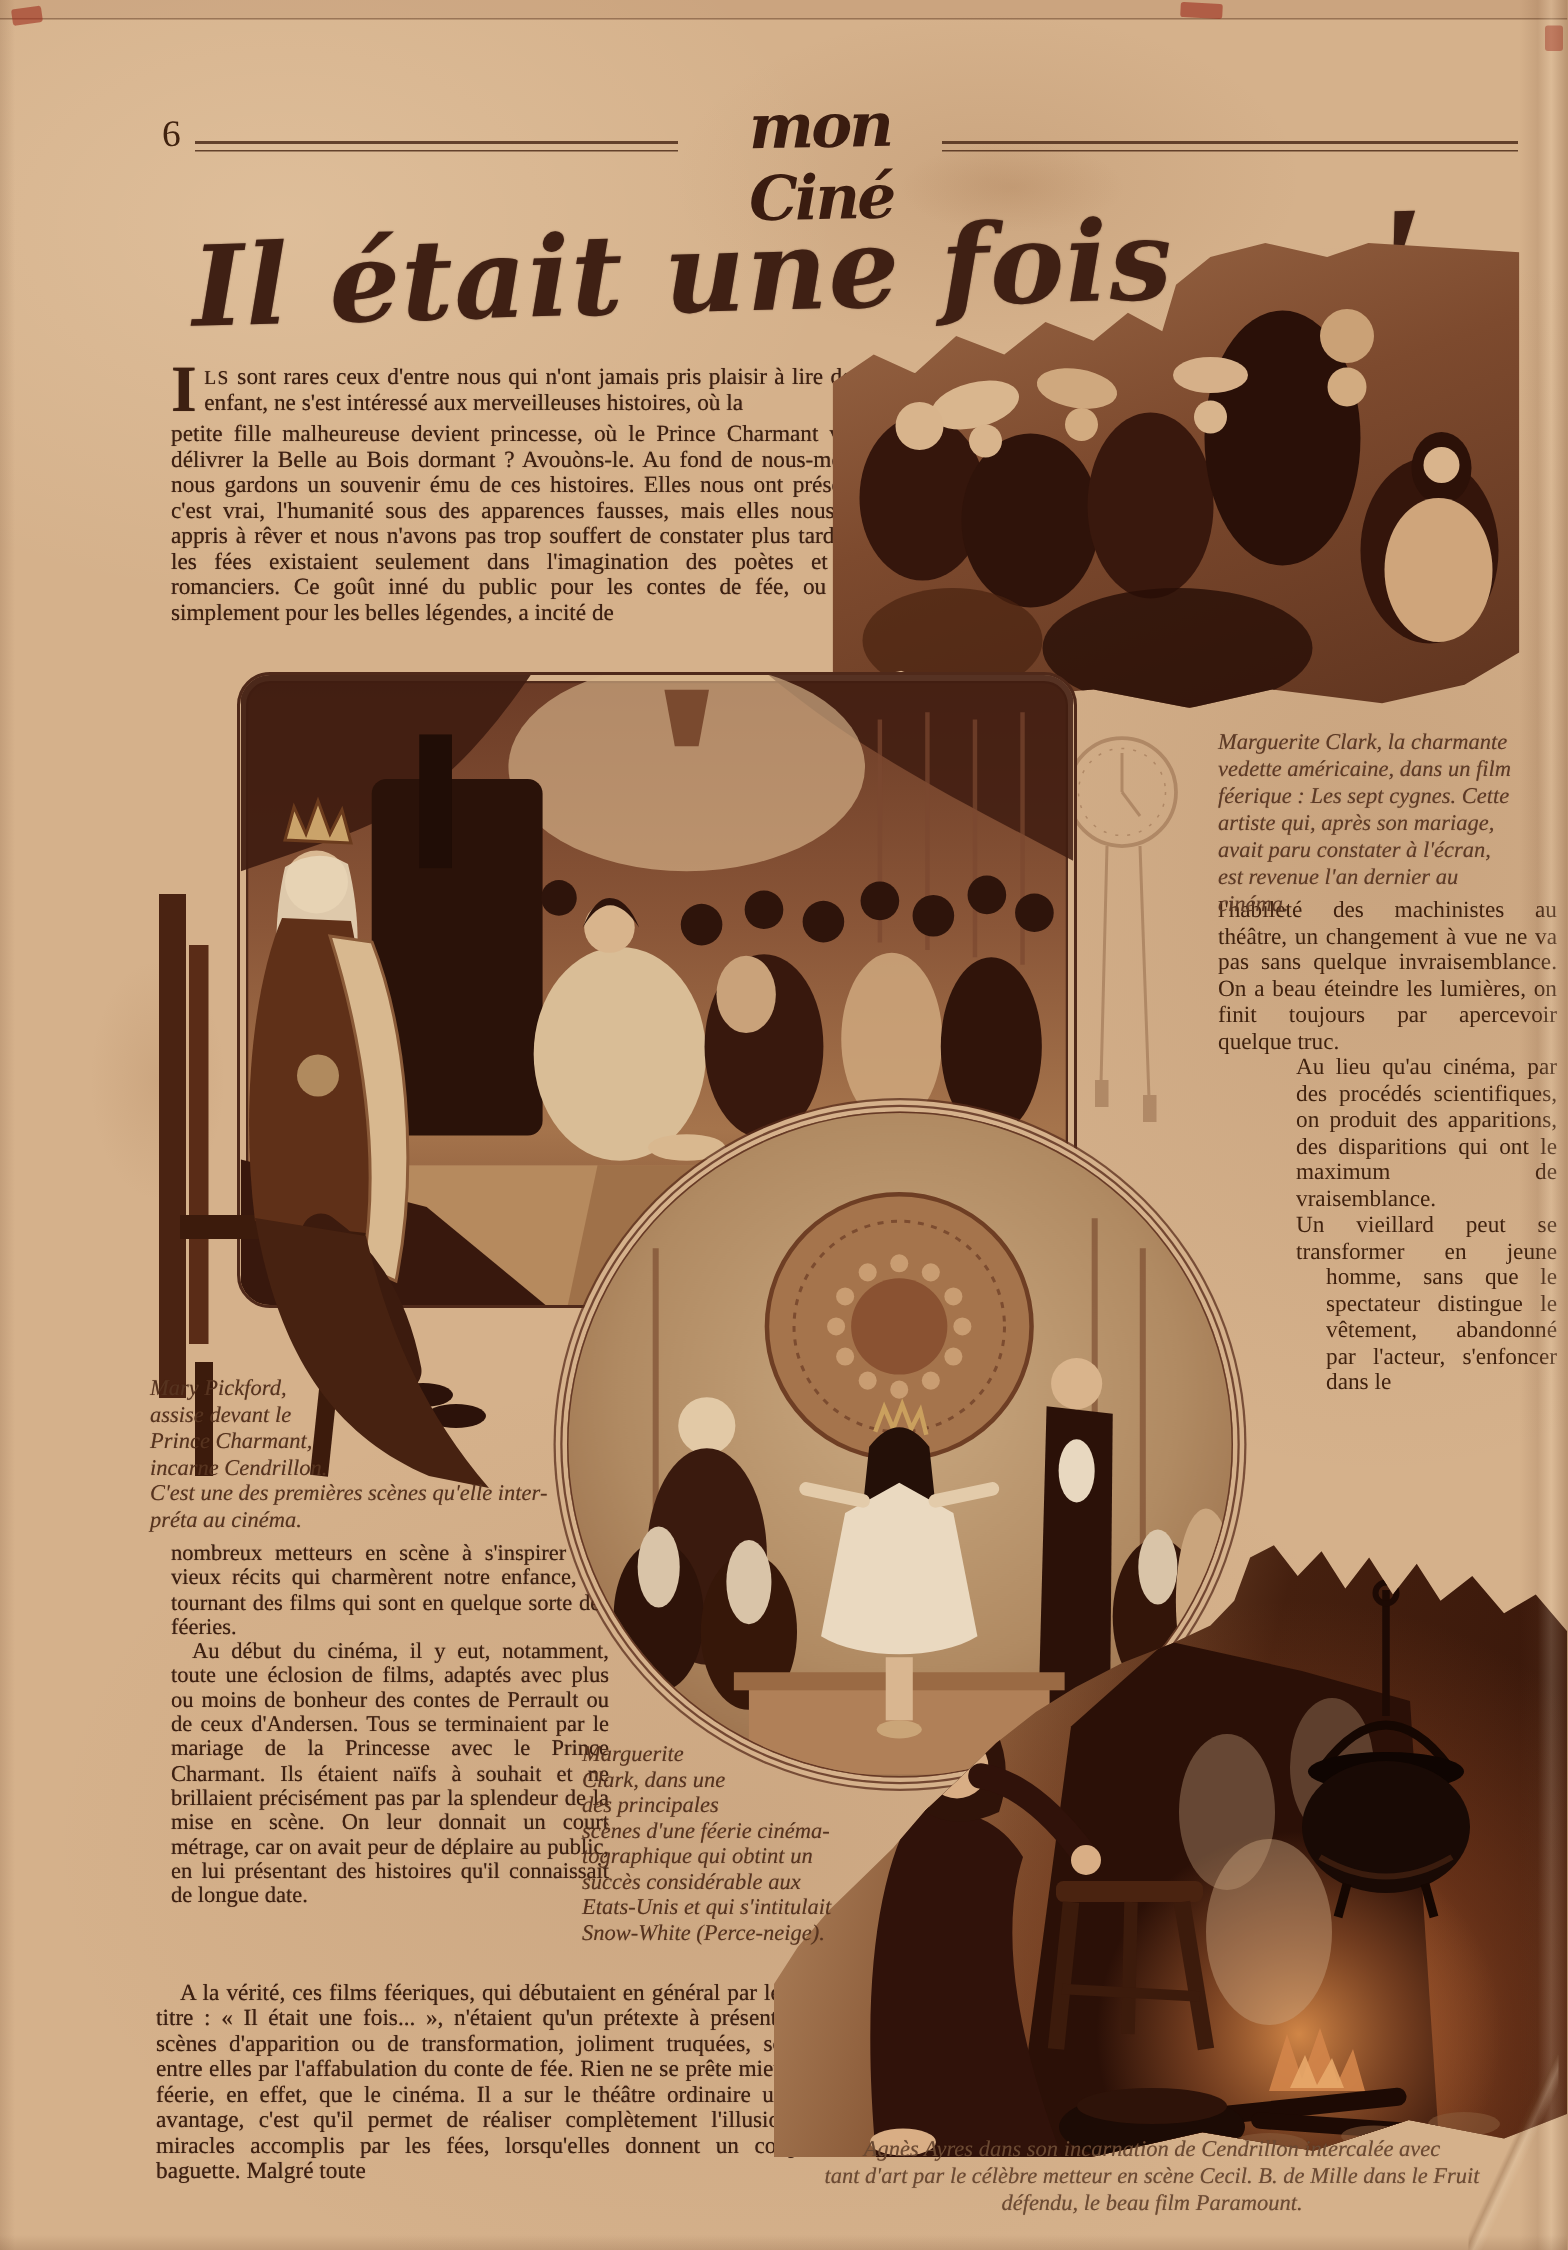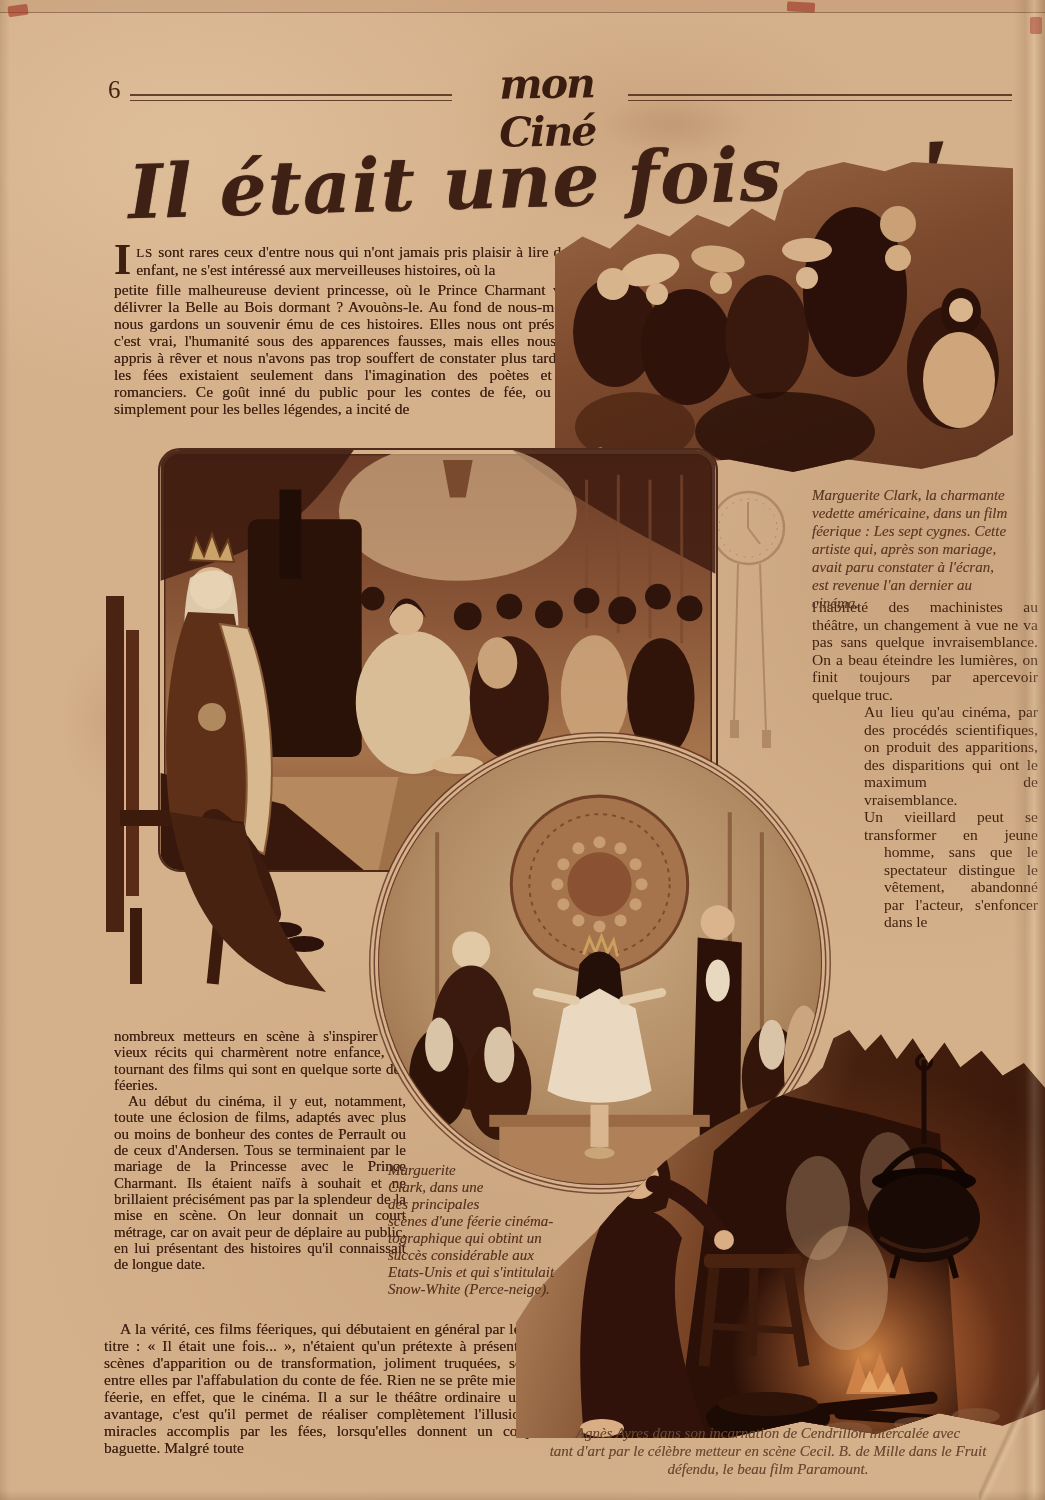--- a/index.html
+++ b/index.html
@@ -221,20 +221,26 @@
       <path d="M96,100 C78,142 68,222 78,302 L152,310 C162,240 152,150 142,102 Z" fill="#5f3018"></path>
       <path d="M128,112 C150,182 162,262 150,332 L172,342 C188,262 178,172 156,116 Z" fill="#d8b88f" stroke="#8a5a38" stroke-width="2"></path>
       <circle cx="120" cy="205" r="14" fill="#b08a5e"></circle>
       <path d="M122,310 C150,330 168,360 176,402" fill="none" stroke="#3c1b0e" stroke-width="26" stroke-linecap="round"></path>
       <ellipse cx="190" cy="418" rx="20" ry="8" fill="#2c120a"></ellipse>
       <ellipse cx="212" cy="432" rx="20" ry="8" fill="#2c120a"></ellipse>
       <path d="M78,300 C92,382 124,442 194,472 L234,480 C184,422 164,362 152,312 Z" fill="#472211"></path>
     </svg>
   </div>
 
+  <div class="caption cap-pickford" data-name="caption-pickford">Mary Pickford,
+assise devant le
+Prince Charmant,
+incarne Cendrillon.
+C'est une des premières scènes qu'elle inter-
+préta au cinéma.</div>
 
   <div class="photo photo-circle" data-name="photo-snow-white-circle">
     <svg viewBox="0 0 441 441" data-name="photo-snow-white-art">
       <circle cx="220" cy="142" r="88" fill="#a5744c" stroke="#6e3e24" stroke-width="3"></circle>
       <circle cx="220" cy="142" r="70" fill="none" stroke="#7c4c30" stroke-width="2" stroke-dasharray="4 5"></circle>
       <circle cx="220" cy="142" r="32" fill="#8a5232"></circle>
       <g fill="#c99d72">
         <circle cx="220" cy="100" r="6"></circle>
           <circle cx="241" cy="106" r="6"></circle>
           <circle cx="256" cy="122" r="6"></circle>

